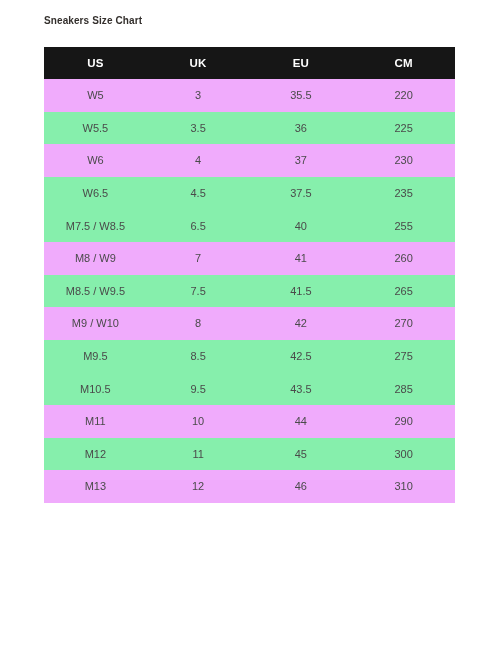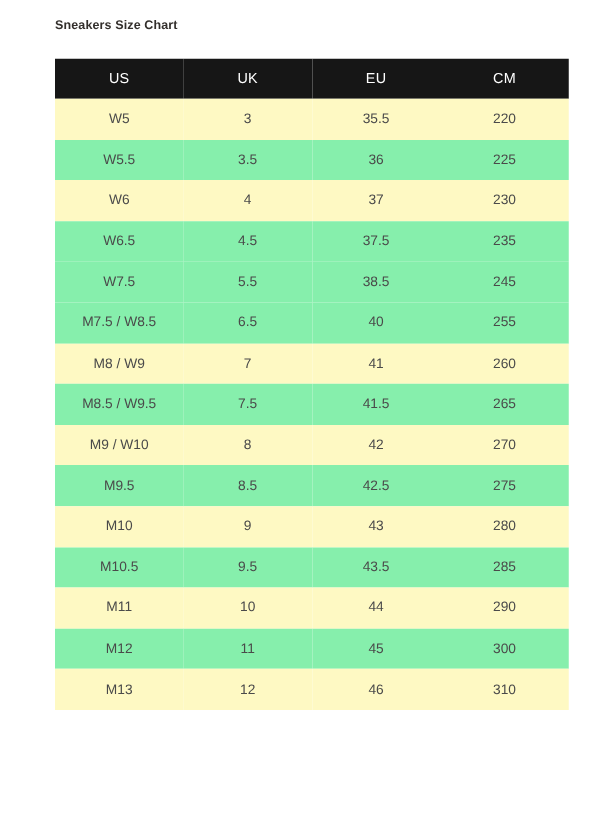--- a/index.html
+++ b/index.html
@@ -48,41 +48,41 @@
   }
 
   table.size-table col {
     width: 25%;
   }
 
   table.size-table thead th {
     background: #161616;
     color: #ffffff;
     font-size: 11.5px;
-    font-weight: normal;
+    font-weight: bold;
     text-align: center;
     height: 32px;
     padding: 0;
     letter-spacing: 0.2px;
     border: none;
   }
 
   table.size-table tbody td {
     height: 32.6px;
     padding: 0;
     text-align: center;
     font-size: 11px;
     color: #4a4a4a;
     border: none;
     white-space: nowrap;
     vertical-align: middle;
   }
 
   table.size-table tbody tr.row-odd td {
-    background: #fef9c3;
+    background: #f0abfc;
   }
 
   table.size-table tbody tr.row-even td {
     background: #86efac;
   }
 </style>
 </head>
 <body>
 
 <div class="page">
@@ -124,26 +124,20 @@
             <td>37</td>
             <td>230</td>
           </tr>
           <tr class="row-even">
             <td>W6.5</td>
             <td>4.5</td>
             <td>37.5</td>
             <td>235</td>
           </tr>
           <tr class="row-even">
-            <td>W7.5</td>
-            <td>5.5</td>
-            <td>38.5</td>
-            <td>245</td>
-          </tr>
-          <tr class="row-even">
             <td>M7.5 / W8.5</td>
             <td>6.5</td>
             <td>40</td>
             <td>255</td>
           </tr>
           <tr class="row-odd">
             <td>M8 / W9</td>
             <td>7</td>
             <td>41</td>
             <td>260</td>
@@ -158,26 +152,20 @@
             <td>M9 / W10</td>
             <td>8</td>
             <td>42</td>
             <td>270</td>
           </tr>
           <tr class="row-even">
             <td>M9.5</td>
             <td>8.5</td>
             <td>42.5</td>
             <td>275</td>
-          </tr>
-          <tr class="row-odd">
-            <td>M10</td>
-            <td>9</td>
-            <td>43</td>
-            <td>280</td>
           </tr>
           <tr class="row-even">
             <td>M10.5</td>
             <td>9.5</td>
             <td>43.5</td>
             <td>285</td>
           </tr>
           <tr class="row-odd">
             <td>M11</td>
             <td>10</td>

